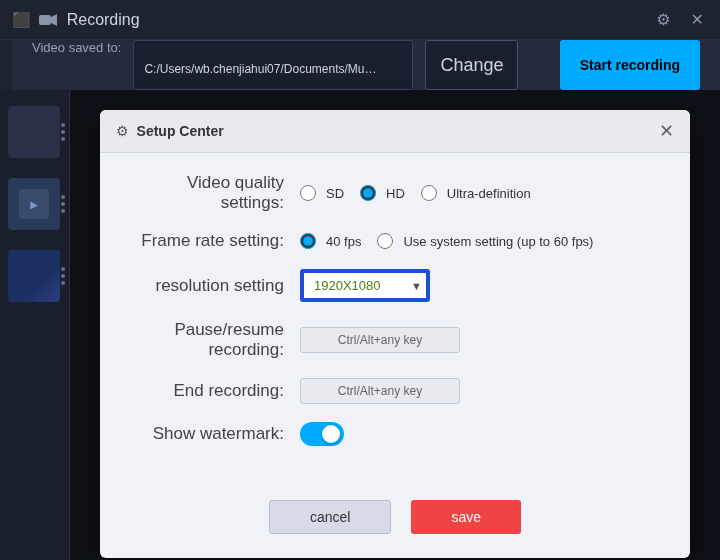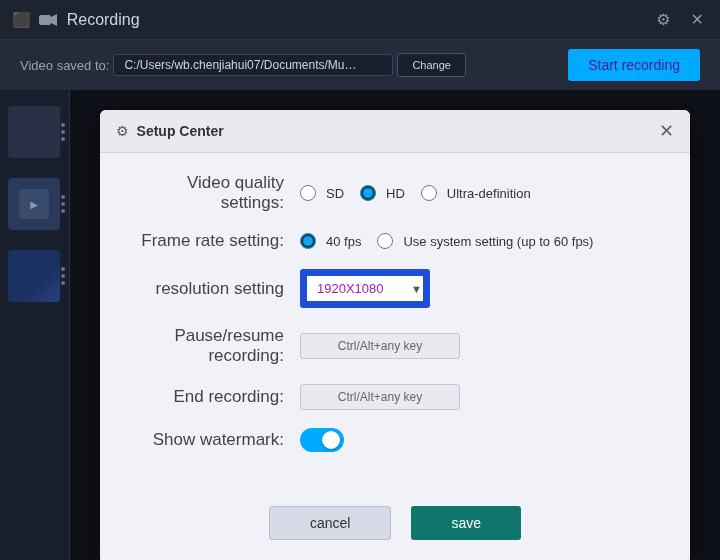--- a/index.html
+++ b/index.html
@@ -42,60 +42,60 @@
       border: none;
       color: #8a95aa;
       cursor: pointer;
       font-size: 16px;
       padding: 2px 4px;
     }
 
     
     .toolbar {
       display: flex;
-      align-items: center;
       height: 50px;
       background: #252b3b;
       padding: 0 20px;
-      gap: 4px;
+      gap: 12px;
+      margin-left: 12px;
     }
     .toolbar-label {
       font-size: 13px;
       color: #9aa0b0;
       white-space: nowrap;
     }
     .toolbar-path {
       flex: 1;
       background: #1a1f2e;
       border: 1px solid #3a4060;
       border-radius: 3px;
-      padding: 3px 10px;
+      padding: 21px 10px;
       font-size: 12px;
       color: #cdd3e0;
       overflow: hidden;
       text-overflow: ellipsis;
       white-space: nowrap;
       max-width: 280px;
     }
     .toolbar-change-btn {
       background: #1a1f2e;
       border: 1px solid #4a5070;
       color: #cdd3e0;
       padding: 5px 14px;
-      font-size: 11px;
+      font-size: 18px;
       cursor: pointer;
       border-radius: 3px;
     }
     .toolbar-start-btn {
       background: #00aaff;
       border: none;
-      color: #4c1d95;
+      color: #000000;
       padding: 8px 20px;
       font-size: 14px;
-      font-weight: 400;
+      font-weight: 700;
       cursor: pointer;
       border-radius: 3px;
       margin-left: auto;
     }
 
     
     .main-area {
       display: flex;
       height: calc(560px - 90px);
     }
@@ -257,25 +257,25 @@
       accent-color: #00aaff;
     }
     .select-wrap {
       position: relative;
       display: inline-block;
     }
     .res-select {
       appearance: none;
       -webkit-appearance: none;
       background: #fff;
-      border: 7px solid #1d4ed8;
+      border: 4px solid #1d4ed8;
       border-radius: 3px;
       padding: 5px 28px 5px 10px;
       font-size: 13px;
-      color: #a21caf;
+      color: #4d7c0f;
       cursor: pointer;
       min-width: 130px;
     }
     .select-arrow {
       position: absolute;
       right: 8px;
       top: 50%;
       transform: translateY(-50%);
       pointer-events: none;
       color: #555;
@@ -326,21 +326,21 @@
     .cancel-btn {
       background: #d8dae8;
       border: 1px solid #b8bcd0;
       color: #333;
       padding: 8px 40px;
       font-size: 14px;
       border-radius: 3px;
       cursor: pointer;
     }
     .save-btn {
-      background: #0f766e;
+      background: #ef4444;
       border: none;
       color: #fff;
       padding: 8px 40px;
       font-size: 14px;
       border-radius: 3px;
       cursor: pointer;
     }
 
     
     .gear-shape {

